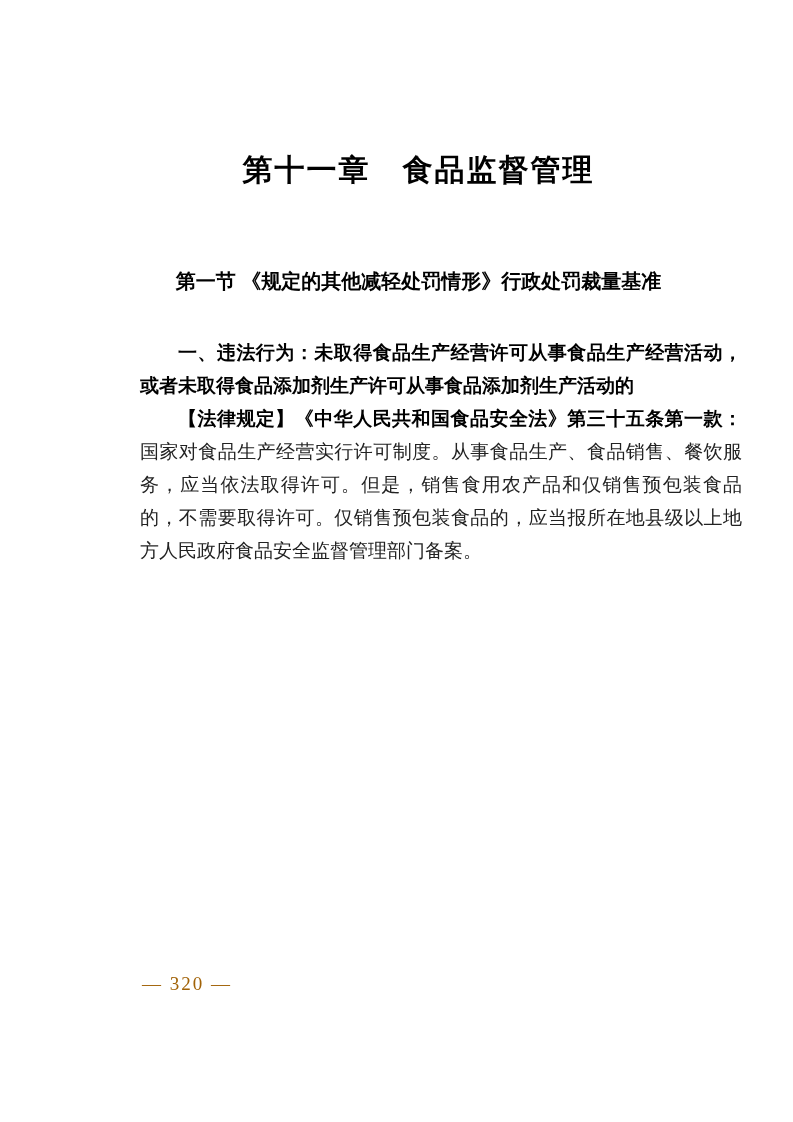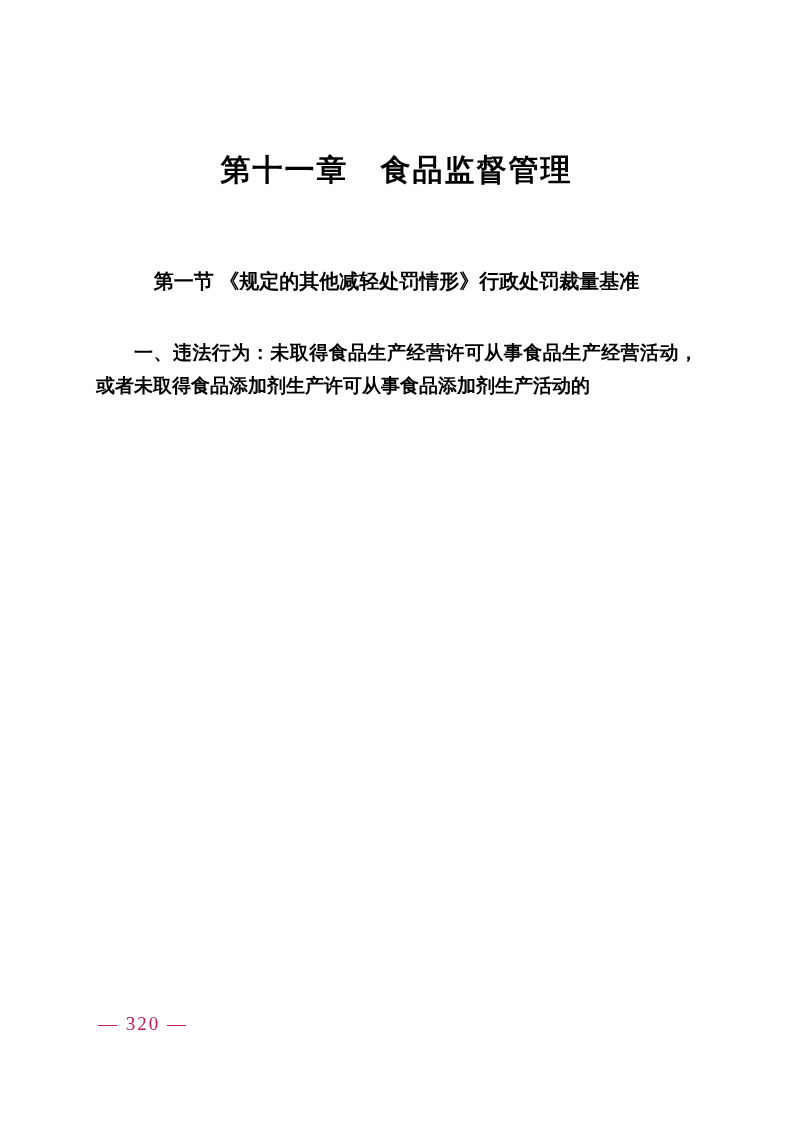--- a/index.html
+++ b/index.html
@@ -12,20 +12,21 @@
     height: 1122px;
     position: relative;
     overflow: hidden;
     font-family: "Liberation Serif", "DejaVu Serif", serif;
     color: #1c1c1c;
   }
   .page {
     position: absolute;
     inset: 0;
     background: #ffffff;
+    margin-left: 44px;
   }
   .chapter-title {
     margin: 0;
     padding-top: 150px;
     text-align: center;
     font-size: 30px;
     line-height: 40px;
     font-weight: 700;
     letter-spacing: 2px;
     color: #000000;
@@ -55,34 +56,35 @@
   }
   .run { font-weight: 400; }
   .run.bold {
     font-weight: 700;
     color: #000000;
     font-family: Liberation Sans, sans-serif;
   }
   .page-number {
     position: absolute;
     left: 98px;
-    top: 1012px;
+    top: 972px;
     font-size: 19px;
     line-height: 24px;
-    color: #be185d;
+    color: #a16207;
     letter-spacing: 2px;
     font-family: "Liberation Serif", "DejaVu Serif", serif;
   }
 </style>
 </head>
 <body>
 
 <div class="page">
   <h1 class="chapter-title">第十一章　食品监督管理</h1>
 
   <h2 class="section-title">第一节 《规定的其他减轻处罚情形》行政处罚裁量基准</h2>
 
   <div class="doc-body">
       <p class="para"><span class="run bold">一、违法行为：未取得食品生产经营许可从事食品生产经营活动，或者未取得食品添加剂生产许可从事食品添加剂生产活动的</span></p>
+      <p class="para"><span class="run bold">【法律规定】《中华人民共和国食品安全法》第三十五条第一款：</span><span class="run">国家对食品生产经营实行许可制度。从事食品生产、食品销售、餐饮服务，应当依法取得许可。但是，销售食用农产品和仅销售预包装食品的，不需要取得许可。仅销售预包装食品的，应当报所在地县级以上地方人民政府食品安全监督管理部门备案。</span></p>
     </div>
 
   <div class="page-number">— 320 —</div>
 </div>
 
 </body></html>

